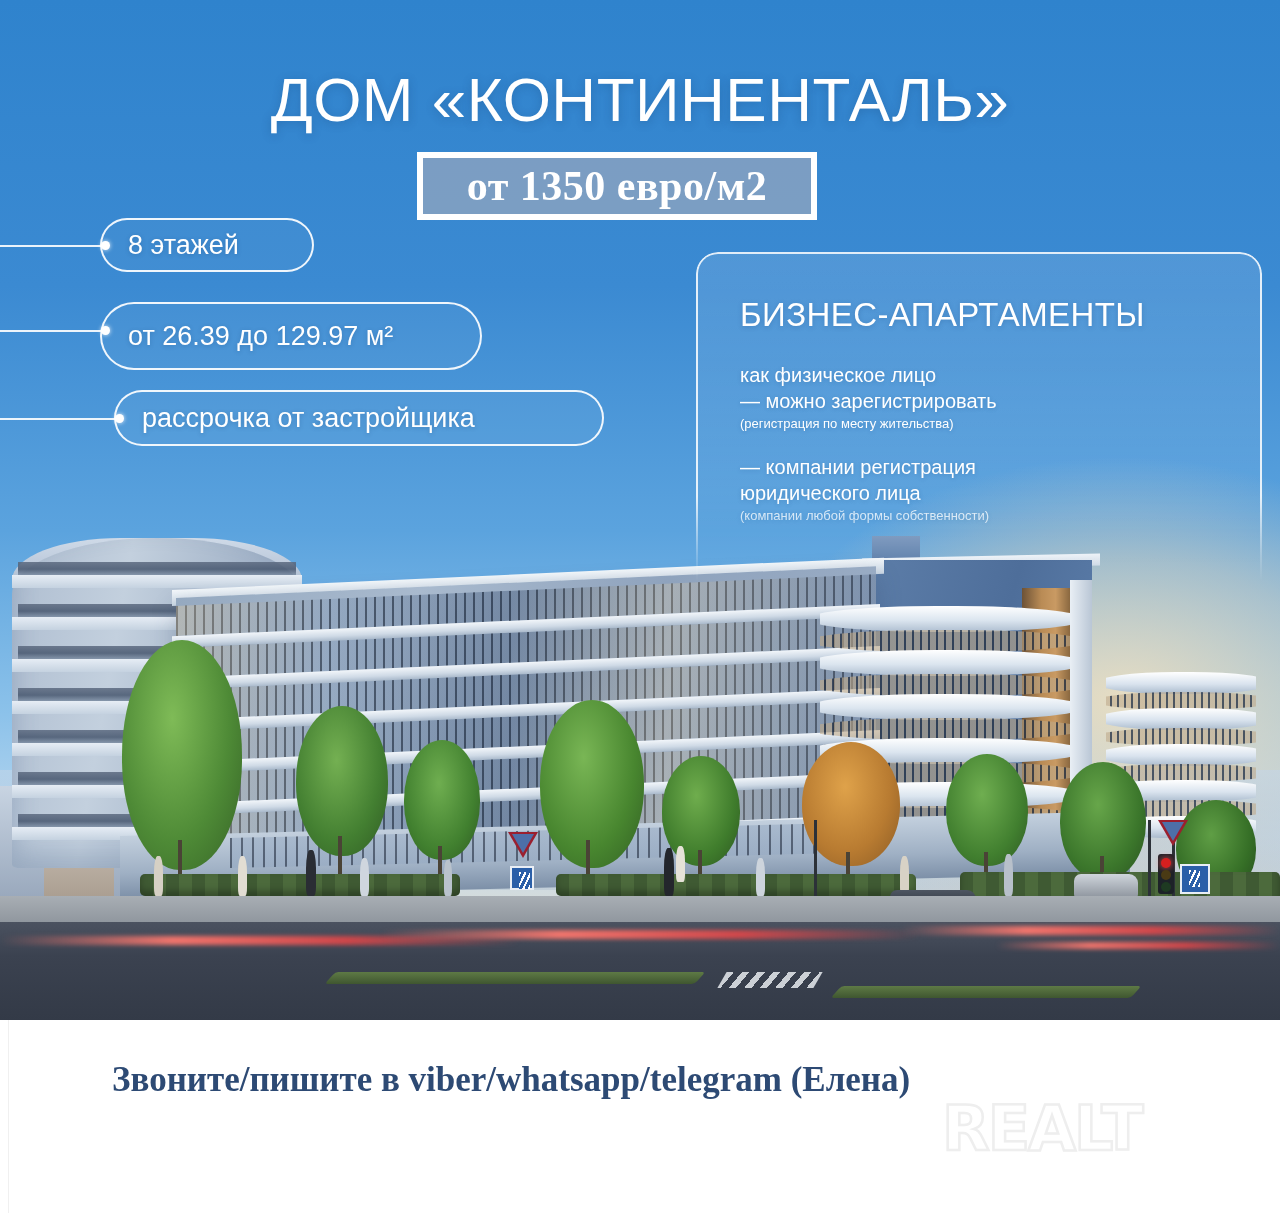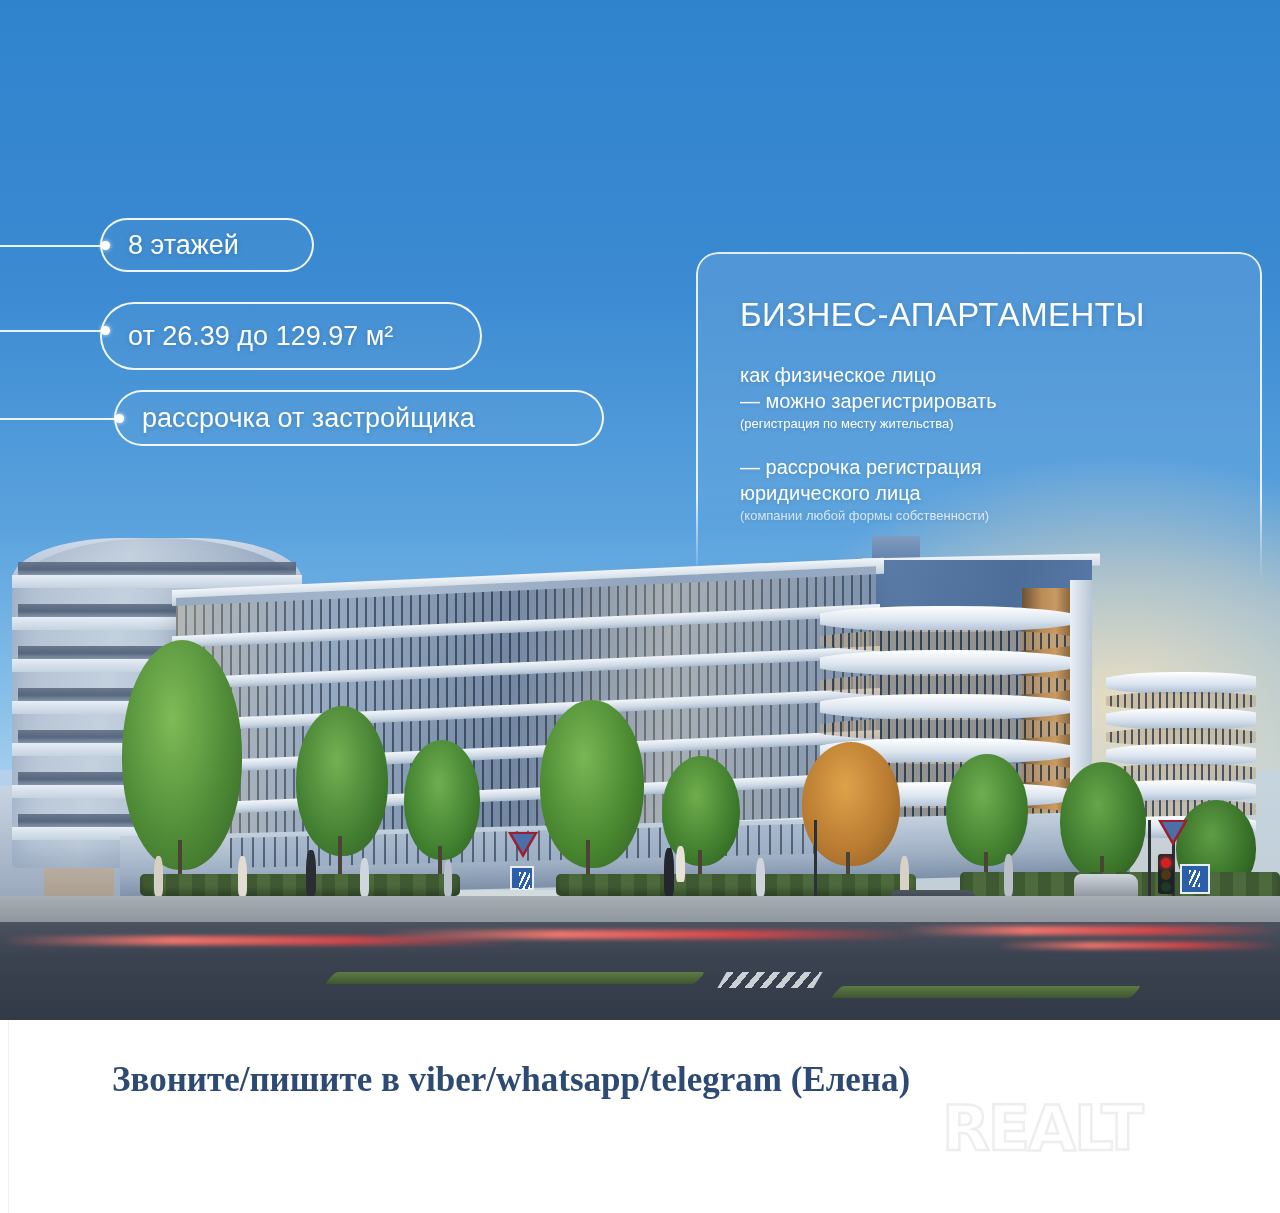--- a/index.html
+++ b/index.html
@@ -458,21 +458,25 @@
 
     <div class="lighttrail" style="left:0;top:936px;width:520px;"></div>
     <div class="lighttrail" style="left:380px;top:930px;width:540px;"></div>
     <div class="lighttrail" style="left:900px;top:926px;width:380px;"></div>
     <div class="lighttrail" style="left:996px;top:942px;width:284px;height:7px;"></div>
 
     <div class="median" style="left:330px;top:972px;width:370px;transform:skewX(-42deg);"></div>
     <div class="median" style="left:836px;top:986px;width:300px;transform:skewX(-42deg);"></div>
     <div class="crossing" style="left:722px;top:972px;"></div>
 
-
+    <div class="title">ДОМ «КОНТИНЕНТАЛЬ»</div>
+
+    <div class="price-badge">
+      <span>от 1350 евро/м2</span>
+    </div>
 
     <div class="leader" style="left:0;top:245px;width:106px;"></div>
     <div class="leader-dot" style="left:101px;top:241px;"></div>
     <div class="pill" style="left:100px;top:218px;width:214px;height:54px;">
       <span>8 этажей</span>
     </div>
 
     <div class="leader" style="left:0;top:330px;width:106px;"></div>
     <div class="leader-dot" style="left:101px;top:326px;"></div>
     <div class="pill" style="left:100px;top:302px;width:382px;height:68px;">
@@ -488,21 +492,21 @@
     <div class="infocard">
       <h2>БИЗНЕС-АПАРТАМЕНТЫ</h2>
 
       <div class="ic-block">
         <div class="ic-line">как физическое лицо</div>
         <div class="ic-line">— можно зарегистрировать</div>
         <div class="ic-line sub">(регистрация по месту жительства)</div>
       </div>
 
       <div class="ic-block">
-        <div class="ic-line">— рассрочка регистрация</div>
+        <div class="ic-line">— компании регистрация</div>
         <div class="ic-line">юридического лица</div>
         <div class="ic-line sub">(компании любой формы собственности)</div>
       </div>
     </div>
 
   </div>
 
   <div class="footer">
     <div class="footer-inner"></div>
     <div class="footer-text">Звоните/пишите в viber/whatsapp/telegram (Елена)</div>

